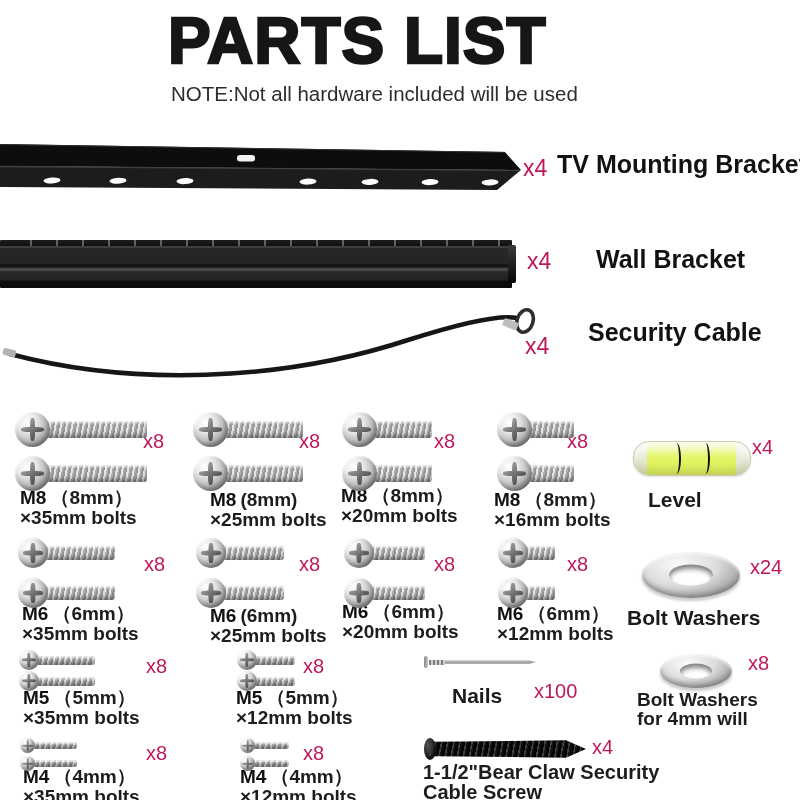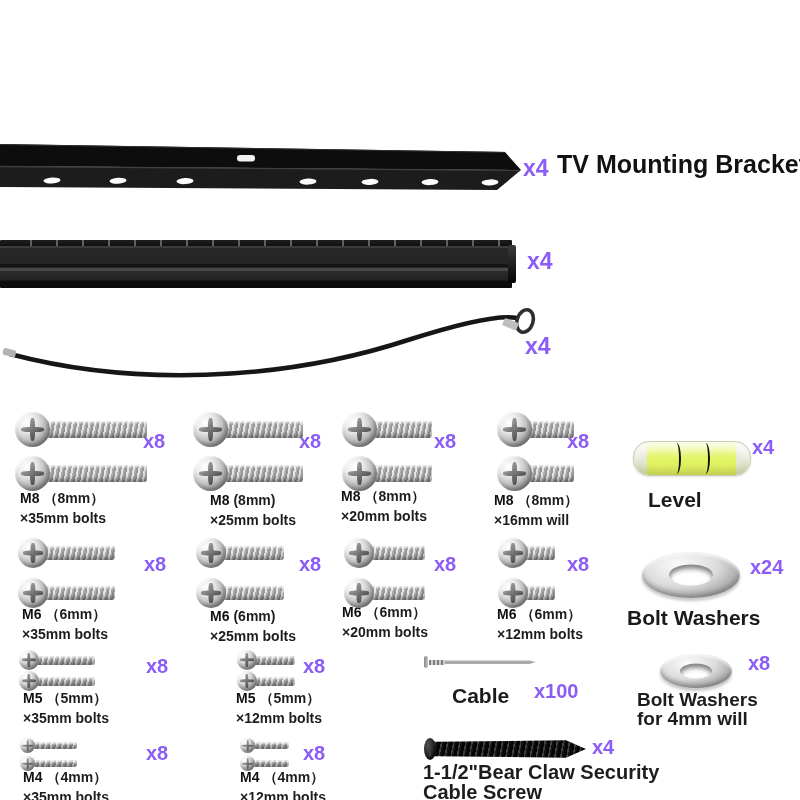--- a/index.html
+++ b/index.html
@@ -6,21 +6,21 @@
   body{width:800px;height:800px;font-family:"Liberation Sans",sans-serif;color:#141414;}
   #canvas{position:relative;width:800px;height:800px;background:#fff;overflow:hidden;}
   .abs{position:absolute;}
 
   
   .title{font-size:64px;font-weight:900;letter-spacing:1px;color:#161616;-webkit-text-stroke:2.4px #161616;white-space:nowrap;}
   .note{font-size:20.5px;font-weight:500;color:#2d2d2d;white-space:nowrap;}
 
   
   .part-label{font-size:25px;font-weight:600;color:#121212;white-space:nowrap;}
-  .qty{font-weight:700;color:#8b5cf6;white-space:nowrap;}
+  .qty{font-weight:400;color:#be185d;white-space:nowrap;}
   .qty-md{font-size:23px;}
   .qty-lg{font-size:20px;}
 
   
   .wallbracket{width:512px;height:48px;position:absolute;
     background:linear-gradient(180deg,#1e1e1e 0%,#101010 12%,#3d3d3d 13%,#3d3d3d 16%,#272727 17%,#242424 50%,#151515 51%,#151515 57%,#4a4a4a 58%,#464646 64%,#2b2b2b 65%,#222 84%,#0d0d0d 85%,#0a0a0a 100%);
     border-radius:1px;}
   .wallbracket::before{content:"";position:absolute;top:0;left:6px;right:6px;height:6px;
     background:repeating-linear-gradient(90deg,transparent 0 24px,rgba(110,110,110,.85) 24px 26px);}
   .wallbracket::after{content:"";position:absolute;right:-4px;top:5px;bottom:5px;width:8px;
@@ -40,21 +40,21 @@
   .bolt-head::before,.bolt-head::after{content:"";position:absolute;border-radius:30%;
     background:linear-gradient(145deg,#9d9d9d,#4c4c4c);}
   .bolt-head::before{left:50%;top:16%;bottom:16%;width:17%;transform:translateX(-50%);}
   .bolt-head::after{top:50%;left:16%;right:16%;height:17%;transform:translateY(-50%);}
   .bolt-shaft{height:var(--shaft);width:calc(var(--len,100px) - var(--head));margin-left:calc(var(--head) * -0.22);z-index:1;
     background:repeating-linear-gradient(100deg,#969696 0 2px,#e6e6e6 2px 4px,#aeaeae 4px 5.5px);
     box-shadow:inset 0 2px 2px rgba(255,255,255,.75),inset 0 -3px 4px rgba(0,0,0,.38);
     border-radius:1px 3px 3px 1px;}
 
   
-  .lbl{font-size:14px;line-height:20px;font-weight:600;color:#1d1d1d;white-space:nowrap;}
+  .lbl{font-size:19px;line-height:20px;font-weight:600;color:#1d1d1d;white-space:nowrap;}
   .lbl .size{font-weight:800;color:#111;}
   .lbl .dia{margin-left:4px;}
   .sub-label{font-size:21px;font-weight:600;color:#1b1b1b;white-space:nowrap;}
   .lbl2{font-size:19px;line-height:19px;font-weight:600;color:#1d1d1d;white-space:nowrap;}
 
   
   .level{width:116px;height:33px;position:absolute;border-radius:16px;border:1px solid #c9cdb5;
     background:linear-gradient(90deg,#e6e9d6 0 11%,#e2f463 11% 88%,#e6e9d6 88%);
     box-shadow:inset 0 9px 10px rgba(255,255,255,.85),inset 0 -5px 8px rgba(135,145,55,.4),0 1px 2px rgba(0,0,0,.12);}
   .level i{position:absolute;top:4%;bottom:4%;width:7px;border-right:2.6px solid #141414;border-radius:50%;}
@@ -84,48 +84,52 @@
   .bhead::before{content:"";position:absolute;left:50%;top:20%;bottom:20%;width:2px;transform:translateX(-50%);background:#3f3f3f;}
   .bshaft{flex:1;height:18px;margin-left:-4px;z-index:1;
     background:repeating-linear-gradient(100deg,#050505 0 3px,#404040 3px 4.5px,#131313 4.5px 6px);
     clip-path:polygon(0 10%,87% 2%,100% 50%,87% 98%,0 90%);}
 </style>
 </head>
 <body>
 
 <div id="canvas">
 
+  <div class="abs title" style="left:168px;top:4px">PARTS LIST</div>
+  <div class="abs note" style="left:171px;top:82px">NOTE:Not all hardware included will be used</div>
 
   <svg class="abs" style="left:0;top:132px" width="540" height="70" viewBox="0 0 540 70">
     <polygon points="0,12 505,20 521,38 0,34" fill="#0d0d0d"></polygon>
     <polygon points="0,34 521,38 497,58 0,55" fill="#1c1c1c"></polygon>
     <line x1="0" y1="34.5" x2="520" y2="38.5" stroke="#404040" stroke-width="1.3"></line>
     <line x1="0" y1="12.6" x2="505" y2="20.4" stroke="#2f2f2f" stroke-width="1"></line>
     <rect x="237" y="23" width="18" height="6.5" rx="3" fill="#f3f3f3"></rect>
     <ellipse cx="52" cy="48.5" rx="8.5" ry="3" fill="#fdfdfd" transform="rotate(-3 52 48.5)"></ellipse>
     <ellipse cx="118" cy="48.8" rx="8.5" ry="3" fill="#fdfdfd" transform="rotate(-3 118 48.8)"></ellipse>
     <ellipse cx="185" cy="49.1" rx="8.5" ry="3" fill="#fdfdfd" transform="rotate(-3 185 49.1)"></ellipse>
     <ellipse cx="308" cy="49.6" rx="8.5" ry="3" fill="#fdfdfd" transform="rotate(-3 308 49.6)"></ellipse>
     <ellipse cx="370" cy="49.9" rx="8.5" ry="3" fill="#fdfdfd" transform="rotate(-3 370 49.9)"></ellipse>
     <ellipse cx="430" cy="50.1" rx="8.5" ry="3" fill="#fdfdfd" transform="rotate(-3 430 50.1)"></ellipse>
     <ellipse cx="490" cy="50.4" rx="8.5" ry="3" fill="#fdfdfd" transform="rotate(-3 490 50.4)"></ellipse>
   </svg>
   <div class="abs qty qty-md" style="left:523px;top:155px">x4</div>
   <div class="abs part-label" style="left:557px;top:150px">TV Mounting Bracket</div>
 
   <div class="wallbracket" style="left:0;top:240px"></div>
   <div class="abs qty qty-md" style="left:527px;top:248px">x4</div>
+  <div class="abs part-label" style="left:596px;top:245px">Wall Bracket</div>
 
   <svg class="abs" style="left:0;top:306px" width="560" height="80" viewBox="0 0 560 80">
     <path d="M10,48 C130,80 280,76 408,34 C455,19 498,8 517,12" fill="none" stroke="#161616" stroke-width="4.6" stroke-linecap="round"></path>
     <ellipse cx="525" cy="15" rx="8" ry="11.5" fill="none" stroke="#2e2e2e" stroke-width="3.6" transform="rotate(18 525 15)"></ellipse>
     <rect x="503" y="14" width="15" height="8" rx="2" fill="#bdbdbd" transform="rotate(22 510 18)"></rect>
     <rect x="3" y="43" width="13" height="7" rx="2" fill="#b3b3b3" transform="rotate(14 9 46)"></rect>
   </svg>
   <div class="abs qty qty-md" style="left:525px;top:333px">x4</div>
+  <div class="abs part-label" style="left:588px;top:318px">Security Cable</div>
 
   <div class="bgroup sz8" style="left:15px;top:412px;--len:140px">
     <div class="bolt b1">
         <span class="bolt-head"></span>
         <span class="bolt-shaft"></span>
       </div>
     <div class="bolt b2">
         <span class="bolt-head"></span>
         <span class="bolt-shaft"></span>
       </div>
@@ -174,21 +178,21 @@
         <span class="bolt-shaft"></span>
       </div>
     <div class="bolt b2">
         <span class="bolt-head"></span>
         <span class="bolt-shaft"></span>
       </div>
   </div>
   <div class="abs qty qty-lg" style="left:567px;top:430px">x8</div>
   <div class="abs lbl" style="left:494px;top:490px">
     <div><span class="size">M8</span><span class="dia">（8mm）</span></div>
-    <div>×16mm will</div>
+    <div>×16mm bolts</div>
   </div>
 
   <div class="level" style="left:633px;top:441px">
       <i class="a1"></i>
       <i class="a2"></i>
     </div>
   <div class="abs qty qty-lg" style="left:752px;top:436px">x4</div>
   <div class="abs sub-label" style="left:648px;top:488px">Level</div>
 
   <div class="bgroup sz6" style="left:18px;top:538px;--len:104px">
@@ -292,21 +296,21 @@
     <div><span class="size">M5</span><span class="dia">（5mm）</span></div>
     <div>×12mm bolts</div>
   </div>
 
   <div class="nail" style="left:424px;top:656px">
     <span class="nhead"></span>
       <span class="nridge"></span>
       <span class="nshaft"></span>
   </div>
   <div class="abs qty qty-lg" style="left:534px;top:680px">x100</div>
-  <div class="abs sub-label" style="left:452px;top:684px">Cable</div>
+  <div class="abs sub-label" style="left:452px;top:684px">Nails</div>
 
   <div class="washer-sm" style="left:660px;top:654px">
       <span class="hole"></span>
     </div>
   <div class="abs qty qty-lg" style="left:748px;top:652px">x8</div>
   <div class="abs lbl2" style="left:637px;top:690px">
     <div>Bolt Washers</div>
     <div>for 4mm will</div>
   </div>
 

